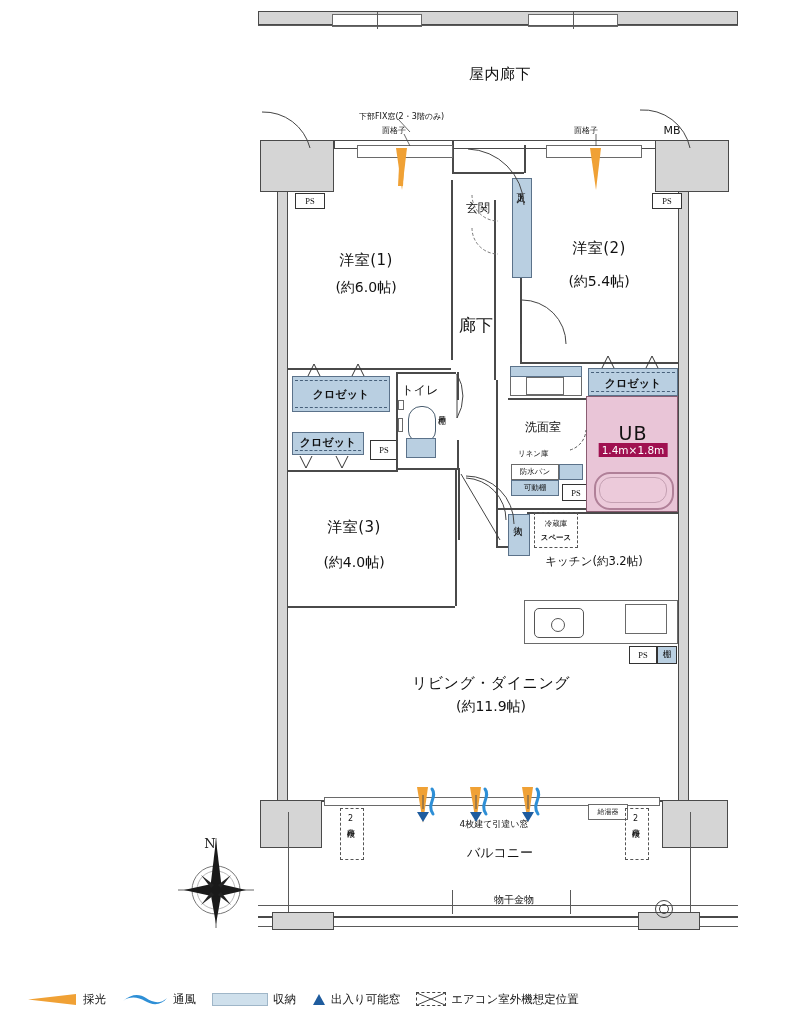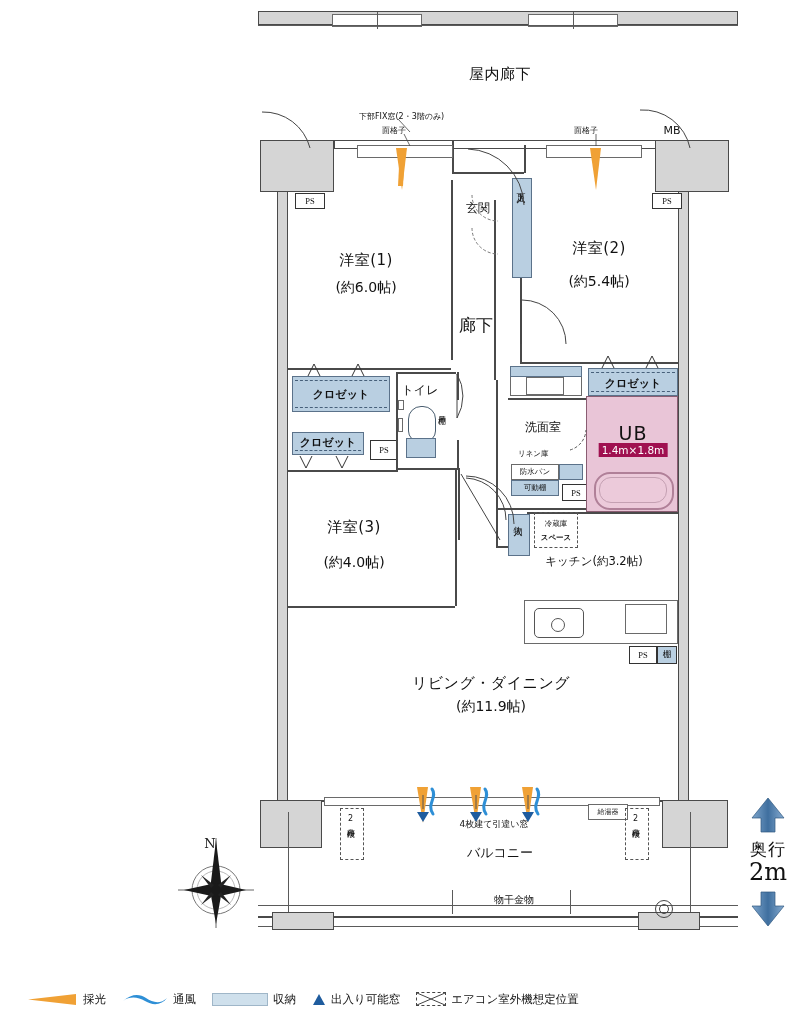--- a/index.html
+++ b/index.html
@@ -331,39 +331,20 @@
       <polygon points="17,-17 3,-3 -3,3 -17,17 -3,3 3,-3" fill="#1a1a1a" opacity="0.85"></polygon>
       <polygon points="-15,-15 -2,-5 -5,-2" fill="#222"></polygon>
       <polygon points="15,-15 5,-2 2,-5" fill="#222"></polygon>
       <polygon points="-15,15 -5,2 -2,5" fill="#222"></polygon>
       <polygon points="15,15 2,5 5,2" fill="#222"></polygon>
     </g>
   </svg>
 
   <div class="txt ctr" style="left:210px;top:843px;font-family:'DejaVu Serif','Liberation Serif',serif;font-size:13px;">N</div>
 
-  <div class="depth-wrap" style="left:742px;top:796px;width:52px;height:132px;">
-    <svg width="52" height="132" style="position:absolute;left:0;top:0;overflow:visible;">
-      <defs>
-        <linearGradient id="gdepth" x1="0" y1="0" x2="1" y2="0">
-          <stop offset="0%" stop-color="#7fa6cc"></stop>
-          <stop offset="50%" stop-color="#3f6f9f"></stop>
-          <stop offset="100%" stop-color="#86abd0"></stop>
-        </linearGradient>
-      </defs>
-      <g>
-        <polygon points="26,2 42,22 33,22 33,36 19,36 19,22 10,22" fill="url(#gdepth)" stroke="#2e5880" stroke-width="0.7"></polygon>
-      </g>
-      <g>
-        <polygon points="26,130 42,110 33,110 33,96 19,96 19,110 10,110" fill="url(#gdepth)" stroke="#2e5880" stroke-width="0.7"></polygon>
-      </g>
-    </svg>
-    <div class="depth-t1" style="position:absolute;left:0;top:42px;width:52px;">奥行</div>
-    <div class="depth-t2" style="position:absolute;left:0;top:62px;width:52px;">2m</div>
-  </div>
 
 </div>
 
 <div class="legend">
 
   <div class="legend-item">
     <svg class="sw-daylight" viewBox="0 0 52 13">
       <polygon points="2,6.5 50,1 50,12" fill="#f0a135"></polygon>
     </svg>
     <span class="lab">採光</span>

